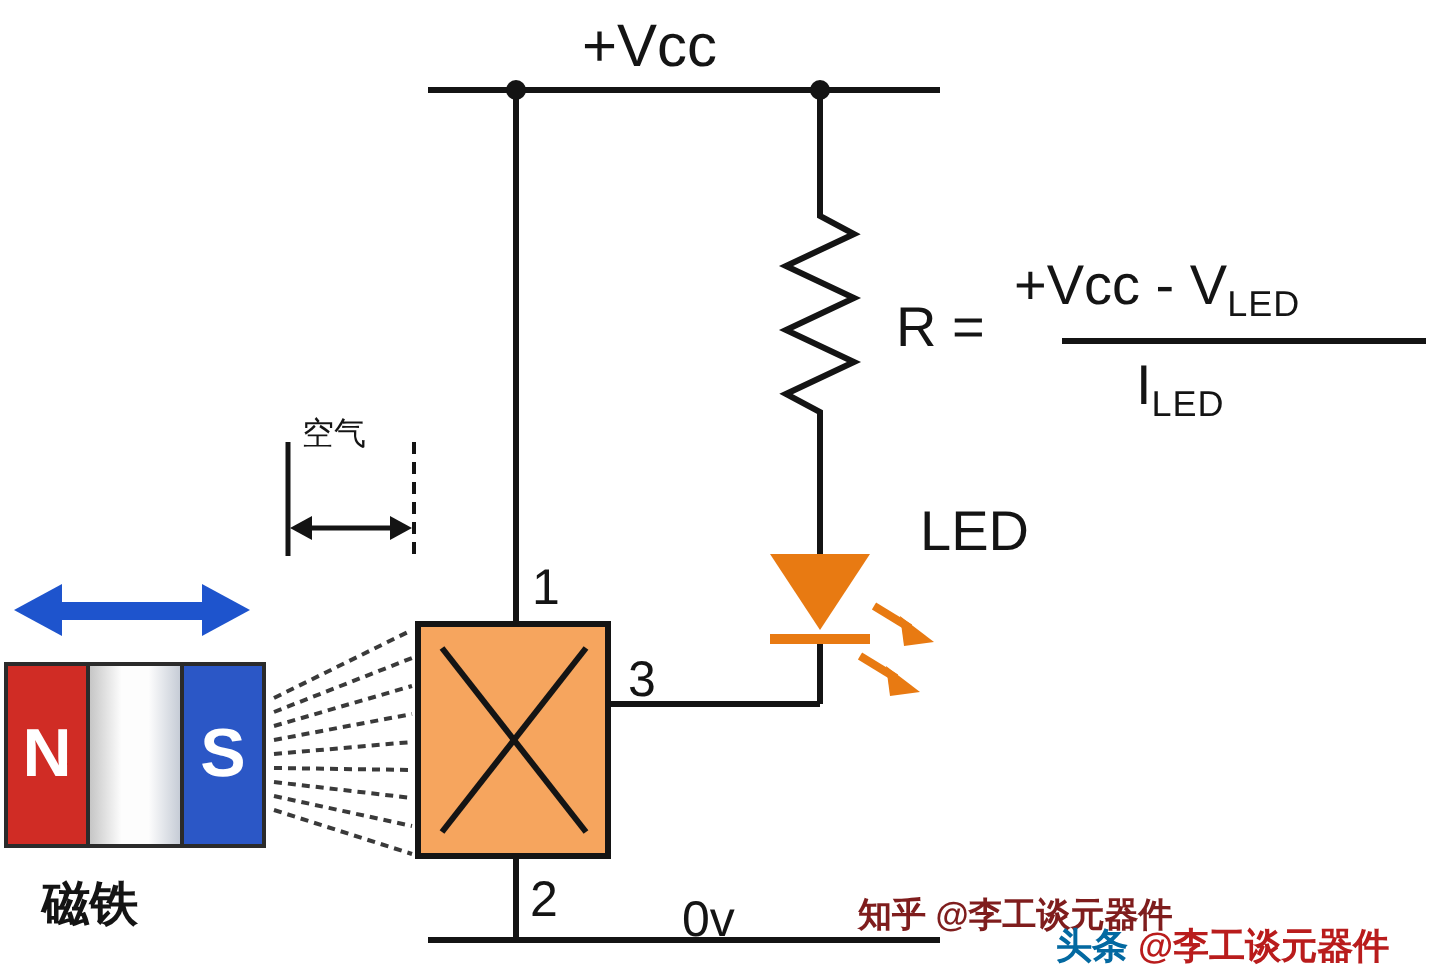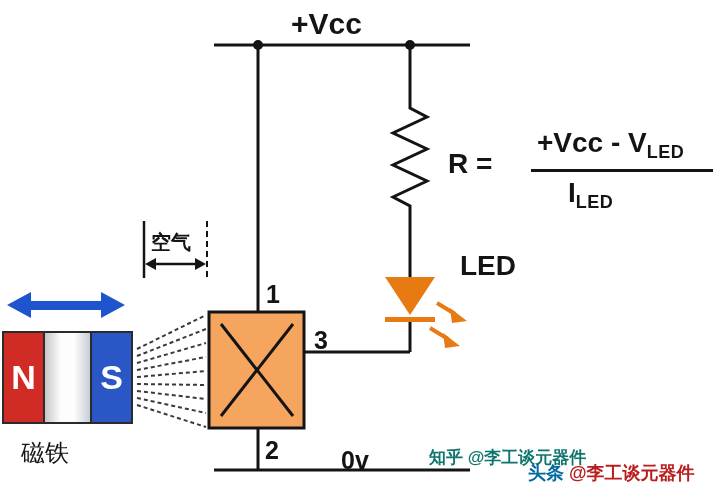--- a/index.html
+++ b/index.html
@@ -1,40 +1,40 @@
 <!DOCTYPE html>
 <html><head>
 <meta charset="utf-8">
 <style>
   *{box-sizing:border-box}
   html,body{margin:0;padding:0;background:#fff}
   .stage{position:relative;width:720px;height:487px;background:#ffffff;overflow:hidden;
          font-family:"Liberation Sans","DejaVu Sans",sans-serif;color:#141414}
   .stage>svg{position:absolute;left:0;top:0}
-  .lbl{position:absolute;white-space:nowrap;line-height:1;font-weight:700}
+  .lbl{position:absolute;white-space:nowrap;line-height:1;font-weight:400}
   .lbl-vcc{left:291px;top:9px;font-size:30px}
   .lbl-zerov{left:341px;top:448px;font-size:25px}
   .lbl-pin1{left:266px;top:282px;font-size:25px}
   .lbl-pin3{left:314px;top:328px;font-size:25px}
   .lbl-pin2{left:265px;top:438px;font-size:25px}
   .lbl-led{left:460px;top:252px;font-size:28px}
   .lbl-req{left:448px;top:150px;font-size:28px}
-  .lbl-num{left:537px;top:129px;font-size:28px}
+  .lbl-num{left:507px;top:129px;font-size:28px}
   .lbl-den{left:568px;top:179px;font-size:28px}
   .sub{font-size:18px;position:relative;top:6px;letter-spacing:.5px}
   .frac-bar{position:absolute;left:531px;top:169px;width:182px;height:3px;background:#141414}
-  .lbl-air{left:151px;top:232px;font-size:20px}
-  .lbl-magnet{left:21px;top:441px;font-size:24px;font-weight:400}
+  .lbl-air{left:151px;top:210px;font-size:16px}
+  .lbl-magnet{left:21px;top:441px;font-size:24px;font-weight:700}
   .magnet{position:absolute;left:2px;top:331px;width:131px;height:93px;display:flex;border:2px solid #2b2b2b}
   .pole{display:flex;align-items:center;justify-content:center;color:#fff;font-size:34px;font-weight:700}
   .pole-n{width:41px;background:#d02c25;border-right:2px solid #2b2b2b}
   .magnet-mid{flex:1;background:linear-gradient(90deg,#c6c6c6,#fdfdfd 35%,#fdfdfd 65%,#c6ccd6)}
   .pole-s{width:41px;background:#2b57c6;border-left:2px solid #2b2b2b}
   .wm{position:absolute;white-space:nowrap;font-weight:600}
-  .wm-zhihu{left:429px;top:446px;font-size:17px;color:#0f766e}
+  .wm-zhihu{left:429px;top:446px;font-size:17px;color:#7f1d1d}
   .wm-toutiao{left:528px;top:461px;font-size:18px}
   .wm-brand{color:#0369a1}
   .wm-handle{color:#b91c1c}
 </style>
 </head>
 <body>
 
 <div class="stage">
 
   <svg width="720" height="487" viewBox="0 0 720 487">

